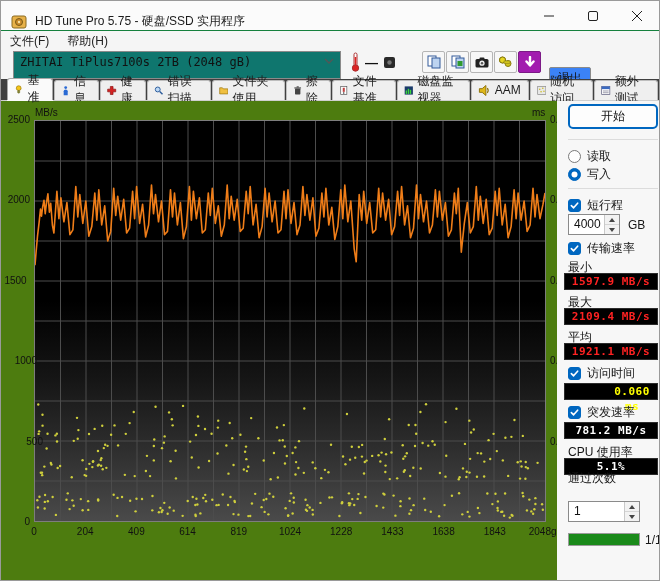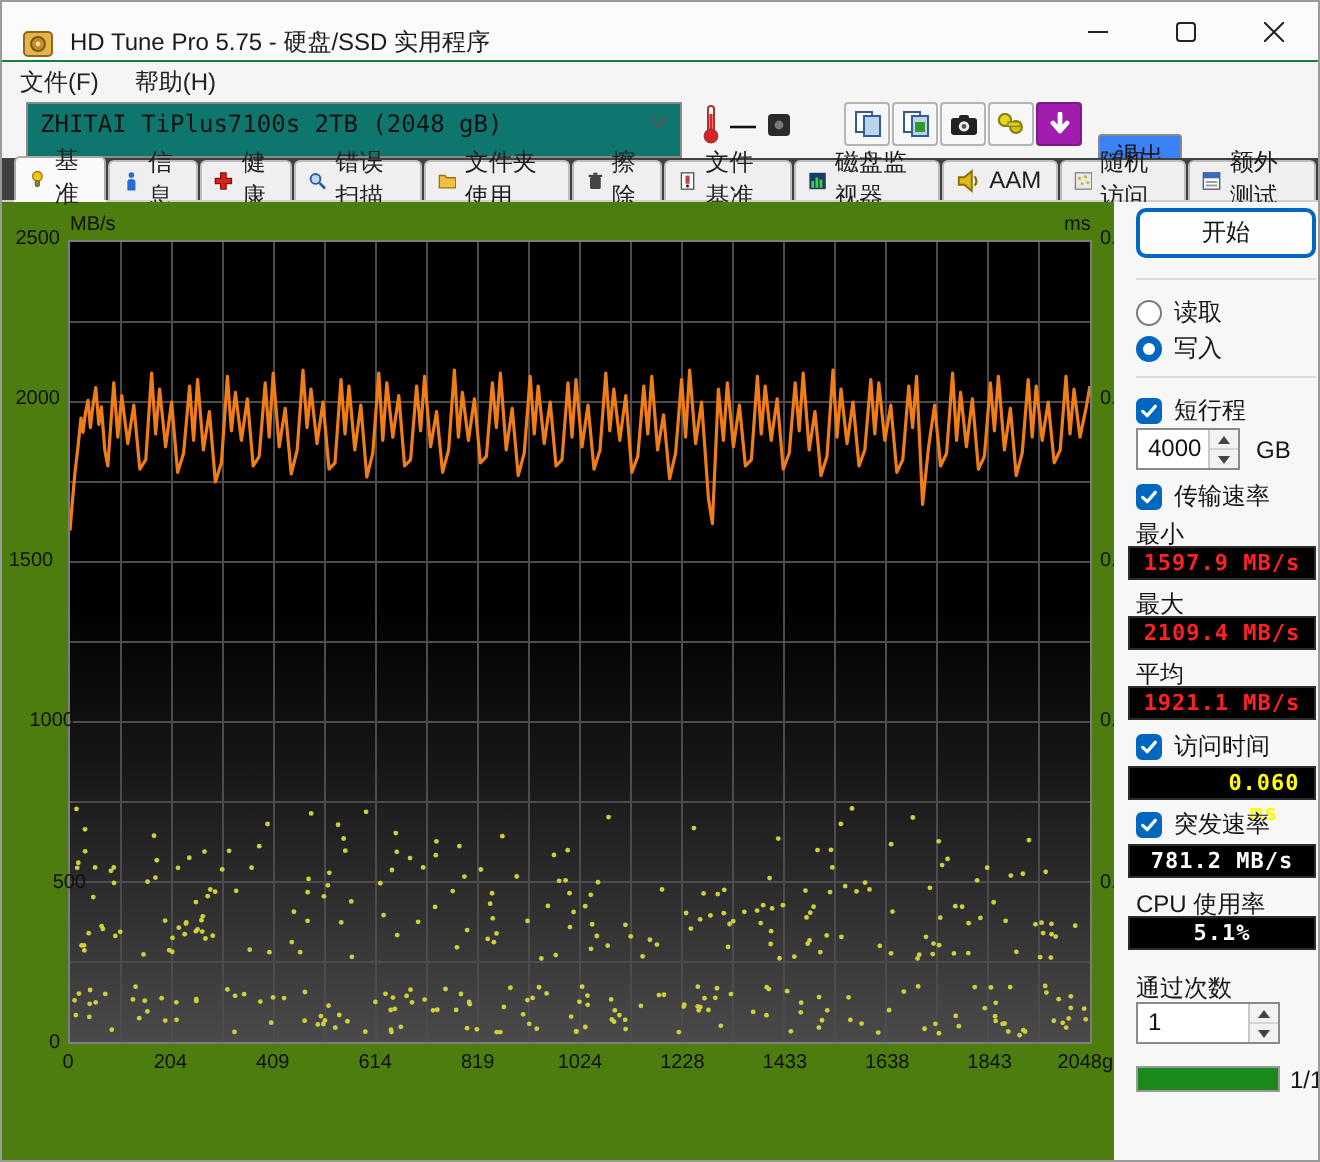--- a/index.html
+++ b/index.html
@@ -730,21 +730,21 @@
               <path d="M1.5 5.2 L4 7.6 L8.5 2.4" fill="none" stroke="#fff" stroke-width="1.8" stroke-linecap="round" stroke-linejoin="round"></path>
             </svg>
         </span>
         <span>突发速率</span>
       </div>
       <div class="lcd white" style="top:321px">781.2 MB/s</div>
 
       <div class="plabel" style="top:343px">CPU 使用率</div>
       <div class="lcd white" style="top:357px">5.1%</div>
 
-      <div class="plabel" style="top:385px">通过次数</div>
+      <div class="plabel" style="top:369px">通过次数</div>
       <div class="spin-wrap" style="left:11px; top:400px;">
         <div class="spinbox" style="width:72px">
           <span>1</span>
           <div class="spin-btns">
             <div class="spin-up">
                 <div class="arr-up"></div>
               </div>
             <div class="spin-dn">
                 <div class="arr-dn"></div>
               </div>

